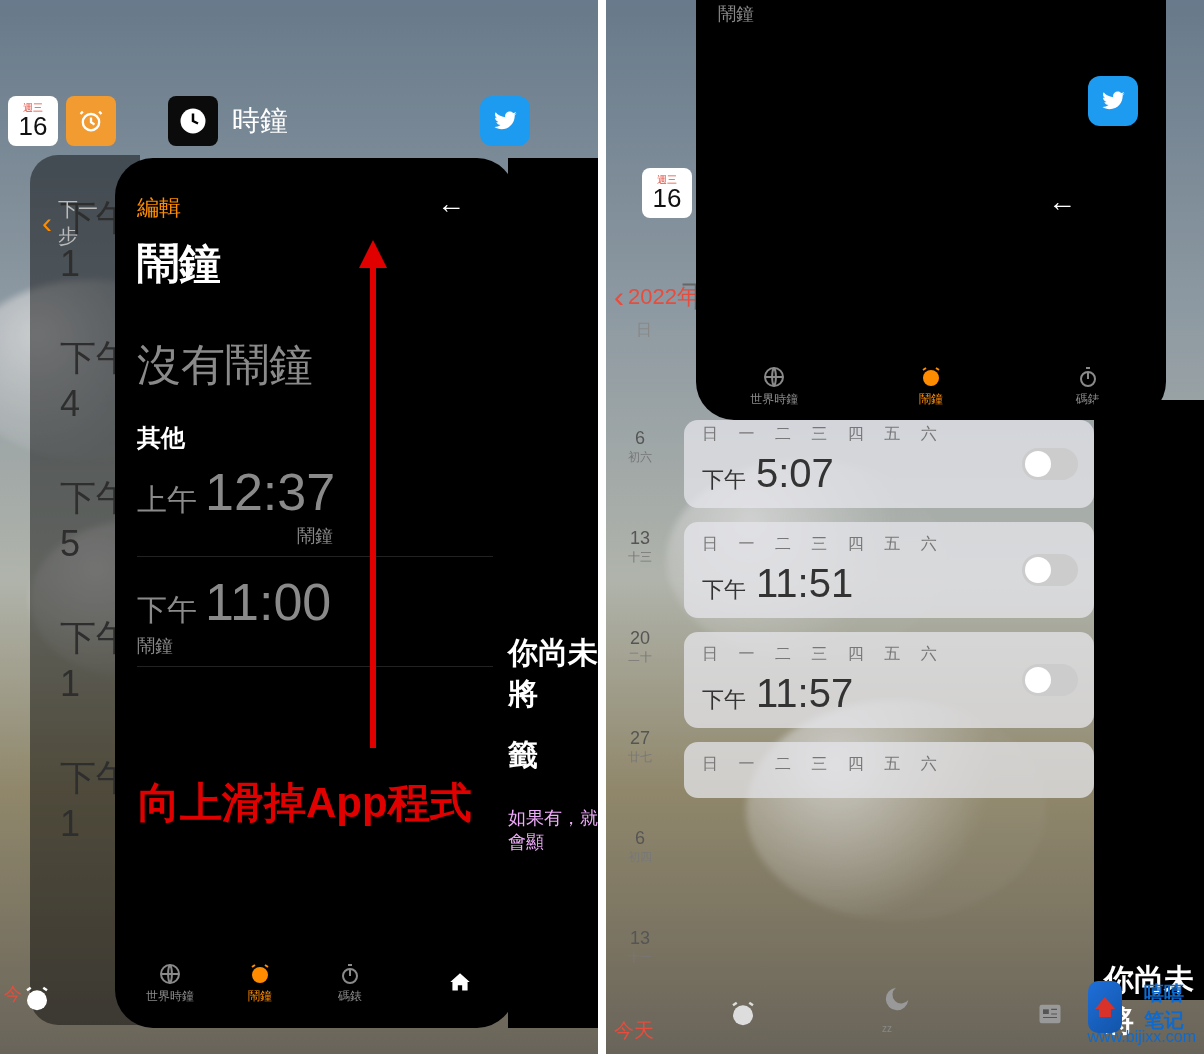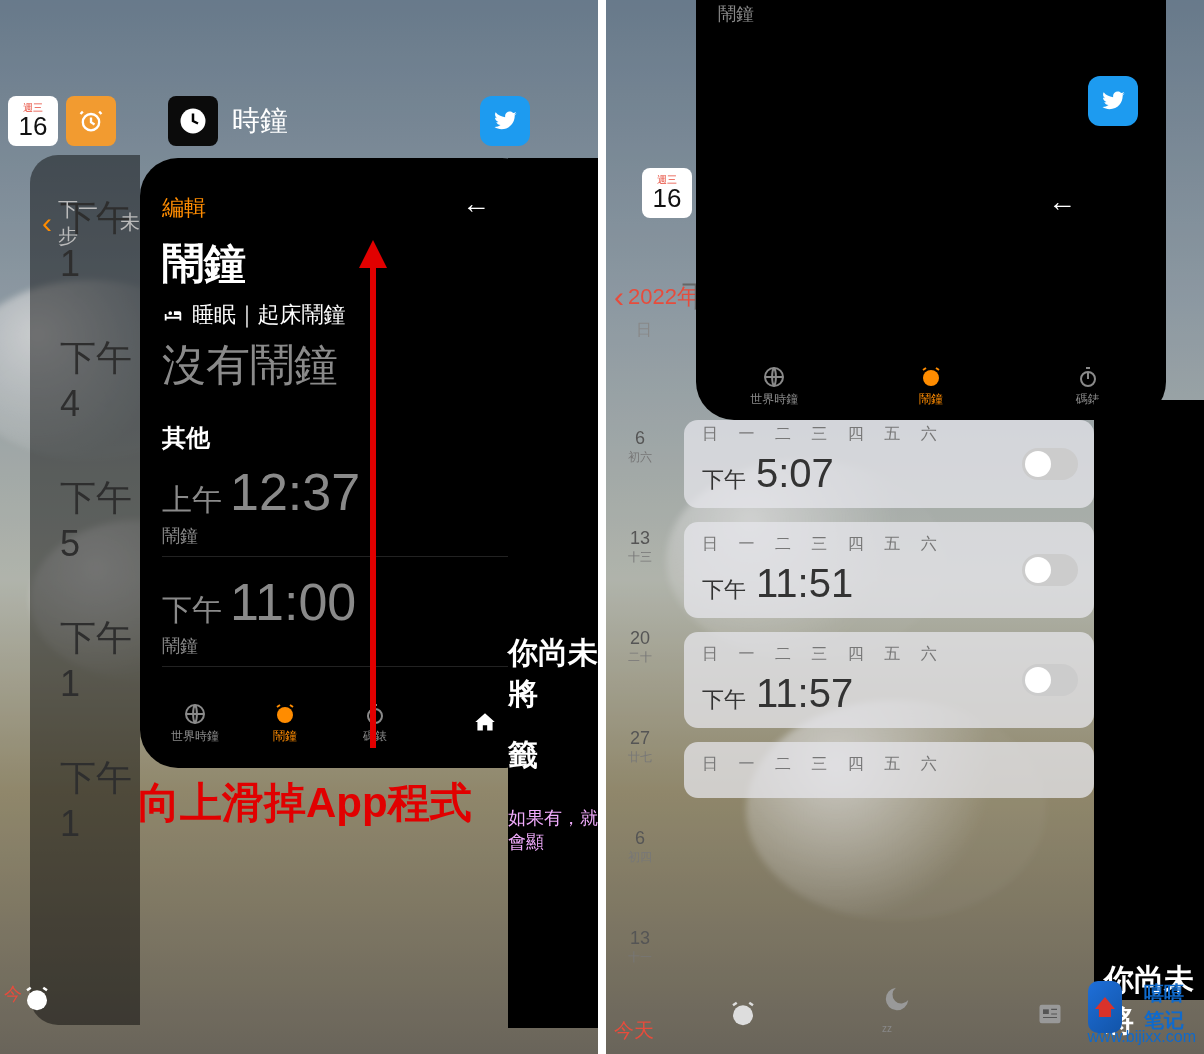--- a/index.html
+++ b/index.html
@@ -86,21 +86,21 @@
   display:flex;align-items:center;justify-content:center;
 }
 
 
 .main-card {
   position: absolute;
   background: #000;
   border-radius: 38px;
   color: #9b9b9b;
 }
-.left-main { left: 140px; top: 158px; width: 400px; height: 610px; }
+.left-main { left: 115px; top: 158px; width: 400px; height: 870px; }
 
 .left-peek {
   position: absolute;
   left: 30px; top: 155px;
   width: 110px; height: 870px;
   background: rgba(0,0,0,.45);
   border-radius: 28px 0 0 28px;
   color: #8a8a8a;
   padding-top: 50px;
   overflow:hidden;
@@ -127,21 +127,21 @@
 .no-alarm { position:absolute; top: 178px; left:22px; color:#8a8a8a; font-size: 44px; }
 .other-label { position:absolute; top:264px; left:22px; color:#fff; font-size:24px; font-weight:600;}
 .alarm-row {
   position: absolute; left: 22px; right: 22px;
   border-bottom: 1px solid #222;
   padding-bottom: 8px;
 }
 .alarm-row .time { color: #8a8a8a; font-size: 52px; font-weight:300; display:flex; align-items:baseline; gap:8px;}
 .alarm-row .ampm { font-size: 30px; }
 .alarm-row .sub { color: #8a8a8a; font-size: 18px; margin-top:2px;}
-.row1 { top: 304px; }
+.row1 { top: 304px; text-align: center; }
 .row2 { top: 414px; }
 
 
 .red-arrow {
   position: absolute;
   left: 370px; top: 248px;
   width: 6px; height: 500px;
   background: #e10000;
 }
 .red-arrow::before {
@@ -351,26 +351,20 @@
           <span class="orange">‹</span>
           <span>下一步</span> 
           <span>未</span>
         </div>
     </div>
 
     <div class="main-card left-main">
       <div class="edit-btn">編輯</div>
       <div class="back-arrow">←</div>
       <div class="title">鬧鐘</div>
-      <div class="section sleep-label">
-        <svg width="22" height="22" viewBox="0 0 24 24" fill="#fff">
-            <path d="M3 18v-7h2v3h14v-3h2v7h-2v-2H5v2H3zm4-8a2 2 0 114 0 2 2 0 01-4 0zm6-2h6a2 2 0 012 2v2h-8V8z"></path>
-          </svg>
-        <span>睡眠｜起床鬧鐘</span>
-      </div>
       <div class="no-alarm">沒有鬧鐘</div>
       <div class="other-label">其他</div>
 
       <div class="alarm-row row1">
         <div class="time">
             <span class="ampm">上午</span>
             <span>12:37</span>
           </div>
         <div class="sub">鬧鐘</div>
       </div>

